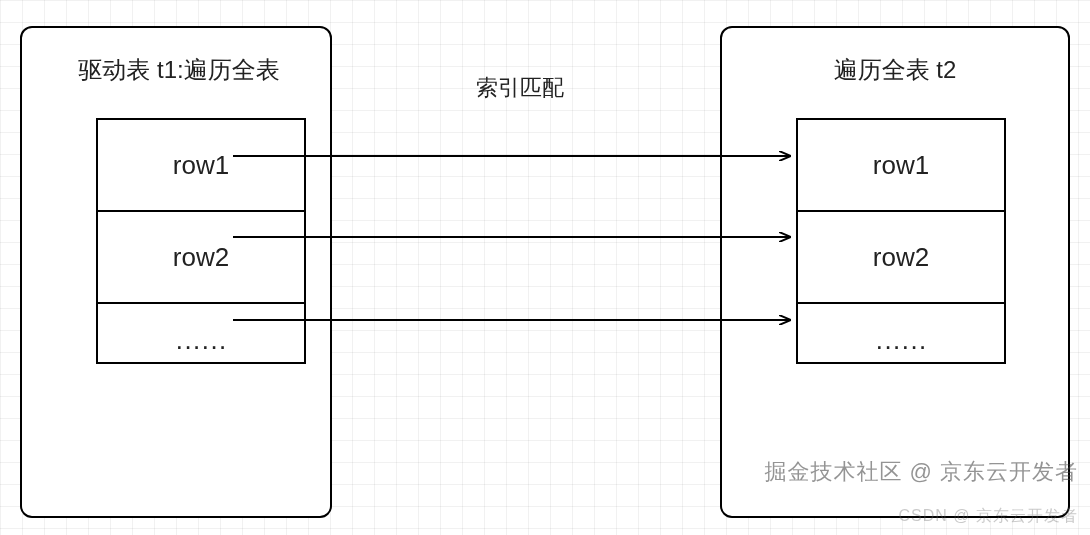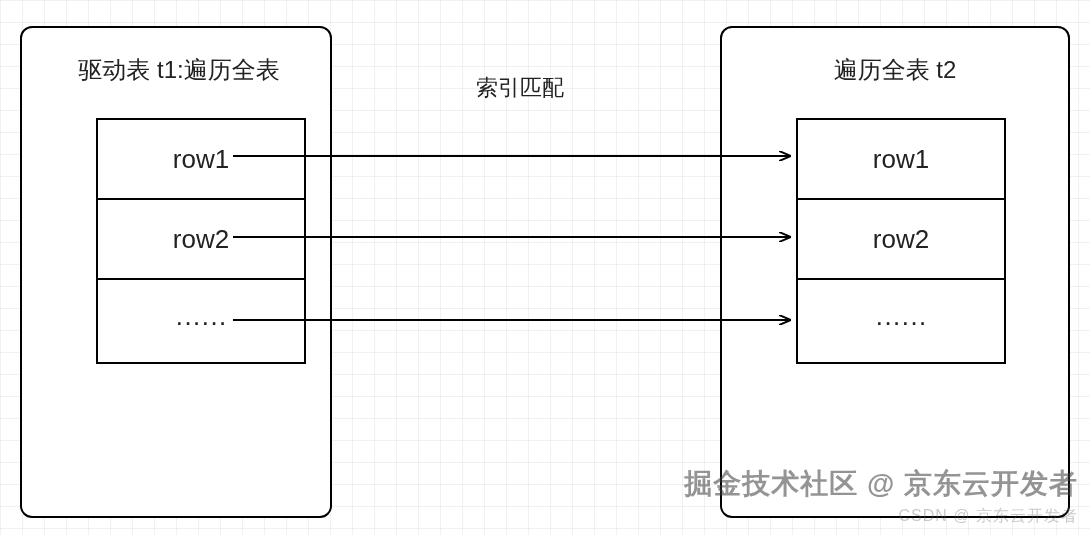--- a/index.html
+++ b/index.html
@@ -37,43 +37,42 @@
     color: #222;
     padding-top: 26px;
   }
   .table {
     position: absolute;
     border: 2px solid #000;
     box-sizing: border-box;
     background: #fff;
   }
   .row {
-    height: 80px;
+    height: 92px;
     display: flex;
     align-items: center;
     justify-content: center;
     font-size: 26px;
     color: #222;
     border-bottom: 2px solid #000;
     box-sizing: border-box;
   }
   .row:last-child { border-bottom: none; }
   .arrow-label {
     position: absolute;
     font-size: 22px;
     color: #222;
   }
   .watermark1 {
     position: absolute;
     right: 12px;
-    bottom: 32px;
-    font-size: 28px;
+    bottom: 48px;
+    font-size: 22px;
     color: rgba(60,60,60,0.55);
     letter-spacing: 1px;
-    font-weight: bold;
   }
   .watermark2 {
     position: absolute;
     right: 12px;
     bottom: 8px;
     font-size: 16px;
     color: rgba(100,100,100,0.35);
     letter-spacing: 1px;
     margin-left: 19px;
   }

